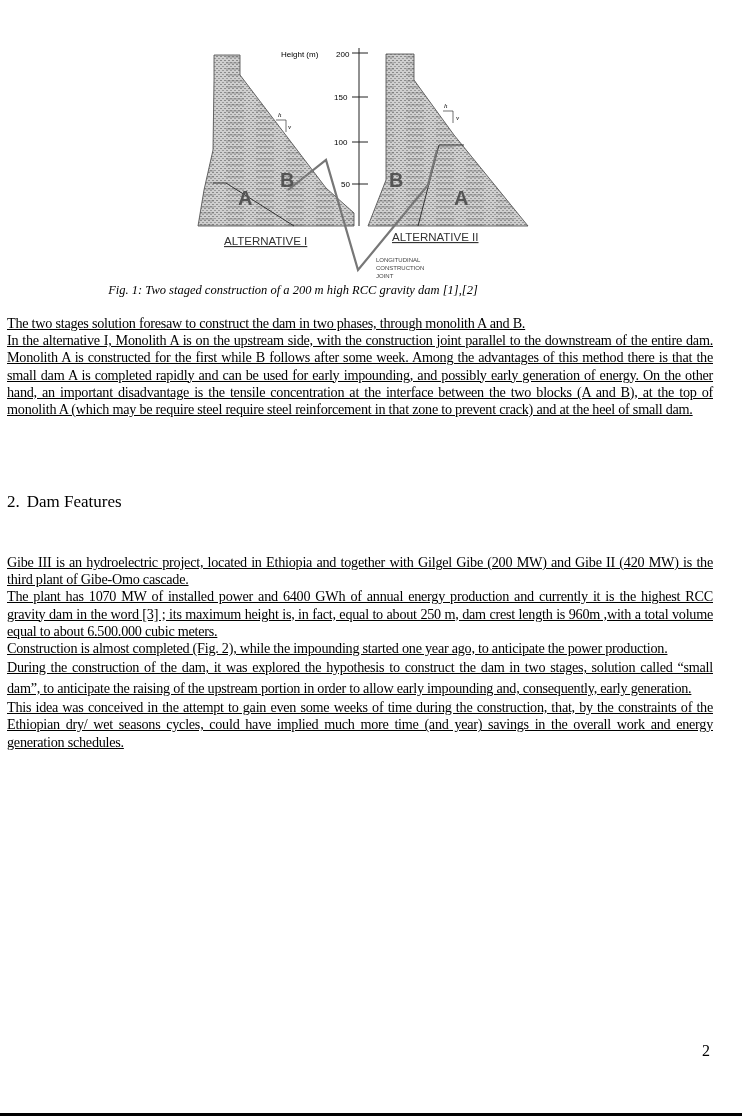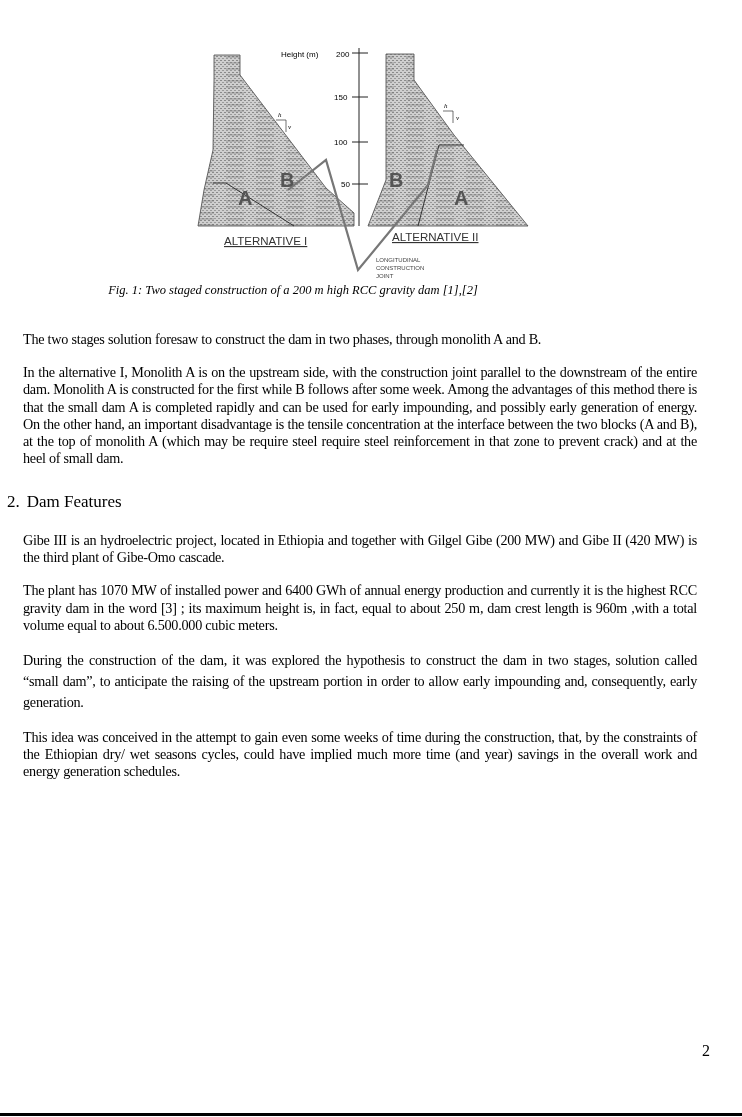--- a/index.html
+++ b/index.html
@@ -13,28 +13,28 @@
   .figure svg { width: 340px; height: 240px; display: block; }
   .caption {
     position: absolute; left: 0; top: 283px; width: 586px; text-align: center;
     font-style: italic; font-size: 12.5px;
   }
   .body-text {
     position: absolute; left: 7px; width: 706px;
     font-size: 14.2px; line-height: 17.2px; text-align: justify;
     letter-spacing: -0.25px;
   }
-  .body-text p { margin: 16px; }
+  .body-text p { margin: 0; text-decoration: underline; }
   .p1 { top: 315px; }
   .heading {
     position: absolute; left: 7px; top: 492px;
     font-size: 17px; font-weight: normal;
   }
   .heading .num { margin-right: 7px; }
-  .p2 { top: 516px; }
+  .p2 { top: 554px; }
   .p2 p.loose { line-height: 21px; }
   .page-number {
     position: absolute; left: 702px; top: 1042px; font-size: 16px;
   }
   .bottom-rule {
     position: absolute; left: 0; top: 1113px; width: 742px; height: 3px; background: #000;
   }
   .svgtext { font-family: "Liberation Sans", sans-serif; }
 </style>
 </head>
@@ -117,18 +117,19 @@
   <p>In the alternative I, Monolith A is on the upstream side, with the construction joint parallel to the downstream of the entire dam. Monolith A is constructed for the first while B follows after some week.  Among the advantages of this method there is that the small dam A is completed rapidly and can be used for early impounding, and possibly early generation of energy. On the other hand, an important disadvantage is the tensile concentration at the interface between the two blocks (A and B), at the top of monolith A (which may be require steel require steel reinforcement in that zone to prevent crack) and at the heel of small dam.</p>
 </div>
 
 <div class="heading">
   <span class="num">2.</span><span>Dam Features</span>
 </div>
 
 <div class="body-text p2">
   <p>Gibe III is an hydroelectric project, located in Ethiopia and together with Gilgel Gibe (200 MW) and Gibe II (420 MW) is the third plant of Gibe-Omo cascade.</p>
   <p>The plant has 1070 MW of installed power and 6400 GWh of annual energy production and currently it is the highest RCC gravity dam in the word [3] ; its maximum height is, in fact, equal to about 250 m, dam crest length is 960m ,with a total volume equal to about 6.500.000 cubic meters.</p>
+  <p>Construction is almost completed (Fig. 2), while the impounding started one year ago, to anticipate the power production.</p>
   <p class="loose">During the construction of the dam, it was explored the hypothesis to construct the dam in two stages, solution called “small dam”, to anticipate the raising of the upstream portion in order to allow early impounding and, consequently, early generation.</p>
   <p>This idea was conceived in the attempt to gain even some weeks of time during the construction, that, by the constraints of the Ethiopian dry/ wet seasons cycles, could have implied much more time (and year) savings in the overall work and energy generation schedules.</p>
 </div>
 
 <div class="page-number">2</div>
 <div class="bottom-rule"></div>
 
 </body></html>

